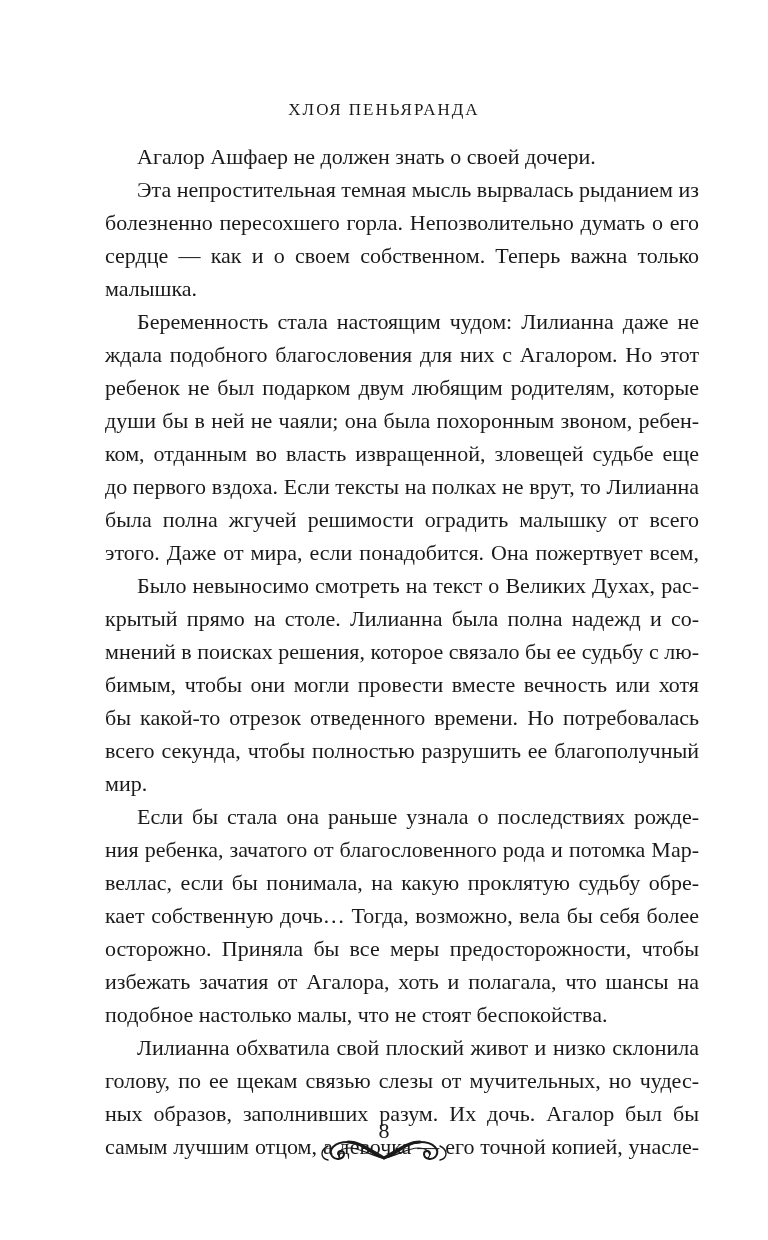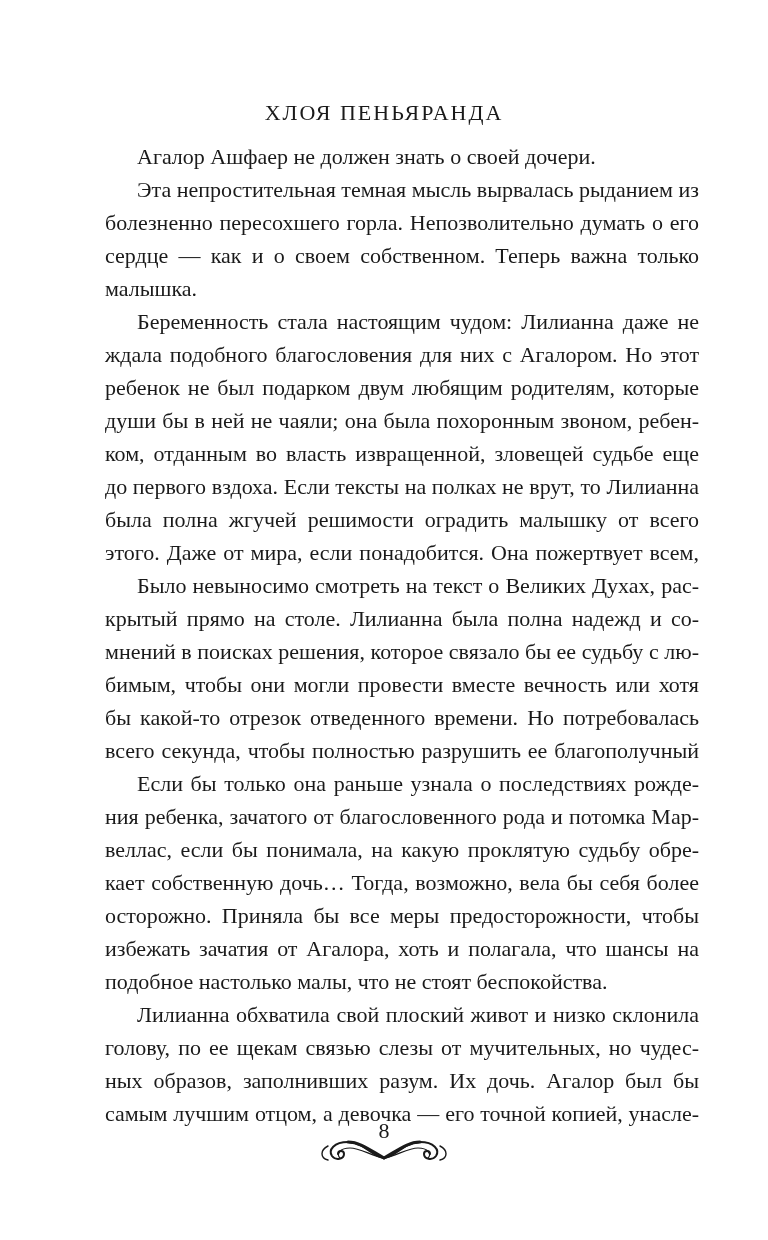--- a/index.html
+++ b/index.html
@@ -1,20 +1,20 @@
 <!DOCTYPE html>
 <html><head>
 <meta charset="utf-8">
 <style>
   html, body { margin:0; padding:0; background:#ffffff; }
   body { width:768px; height:1240px; position:relative; overflow:hidden; }
   .page { position:absolute; left:0; top:0; width:768px; height:1240px; background:#fff; }
   .running-head {
     position:absolute; top:100px; left:0; width:768px; text-align:center;
-    font-family:"Liberation Serif", "DejaVu Serif", serif; font-size:22px;
+    font-family:"Liberation Serif", "DejaVu Serif", serif; font-size:17px;
     letter-spacing:2px; color:#1a1a1a;
   }
   .body-text {
     position:absolute; top:140px; left:105px; width:594px;
     font-family:"Liberation Serif", "DejaVu Serif", serif;
     font-size:22px; line-height:33px; color:#1a1a1a;
   }
   .para { margin:0; text-indent:32px; text-align:justify; hyphens:manual; }
   .para .ln { display:block; text-align:justify; text-align-last:justify; white-space:nowrap; }
   .para .ln.last { text-align-last:left; }
@@ -53,23 +53,24 @@
         <span class="ln">была полна жгучей решимости оградить малышку от всего</span>
         <span class="ln">этого. Даже от мира, если понадобится. Она пожертвует всем,</span>
       </p>
       <p class="para">
         <span class="ln first">Было невыносимо смотреть на текст о Великих Духах, рас-</span>
         <span class="ln">крытый прямо на столе. Лилианна была полна надежд и со-</span>
         <span class="ln">мнений в поисках решения, которое связало бы ее судьбу с лю-</span>
         <span class="ln">бимым, чтобы они могли провести вместе вечность или хотя</span>
         <span class="ln">бы какой-то отрезок отведенного времени. Но потребовалась</span>
         <span class="ln">всего секунда, чтобы полностью разрушить ее благополучный</span>
+        <span class="ln last">мир.</span>
       </p>
       <p class="para">
-        <span class="ln first">Если бы только она раньше узнала о последствиях рожде-</span>
+        <span class="ln first">Если бы стала она раньше узнала о последствиях рожде-</span>
         <span class="ln">ния ребенка, зачатого от благословенного рода и потомка Мар-</span>
         <span class="ln">веллас, если бы понимала, на какую проклятую судьбу обре-</span>
         <span class="ln">кает собственную дочь… Тогда, возможно, вела бы себя более</span>
         <span class="ln">осторожно. Приняла бы все меры предосторожности, чтобы</span>
         <span class="ln">избежать зачатия от Агалора, хоть и полагала, что шансы на</span>
         <span class="ln last">подобное настолько малы, что не стоят беспокойства.</span>
       </p>
       <p class="para">
         <span class="ln first">Лилианна обхватила свой плоский живот и низко склонила</span>
         <span class="ln">голову, по ее щекам связью слезы от мучительных, но чудес-</span>

